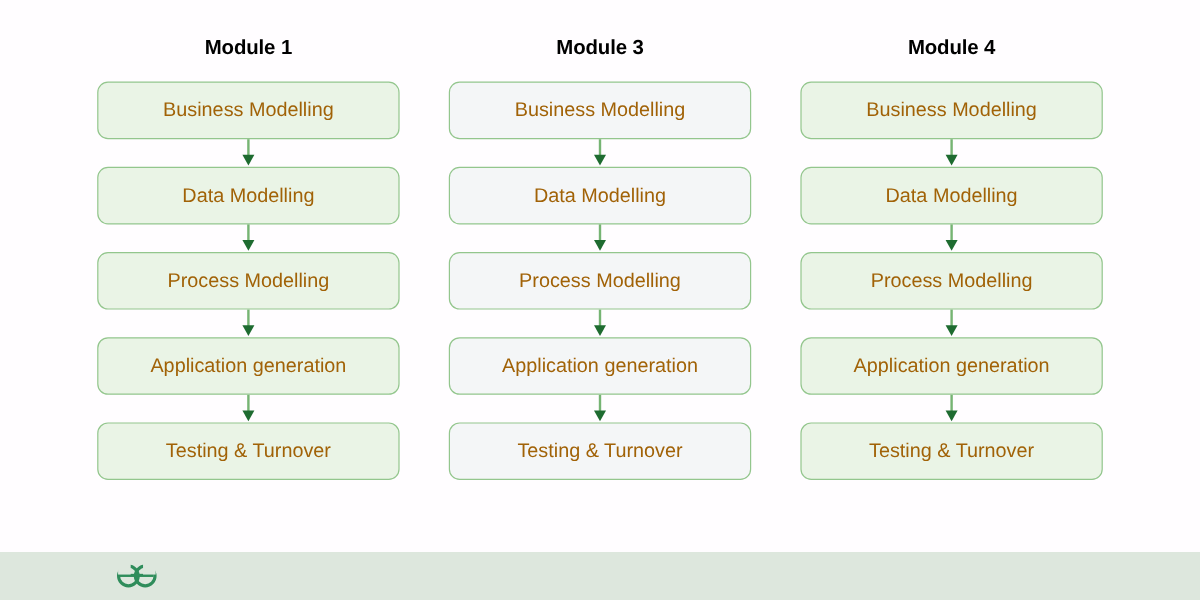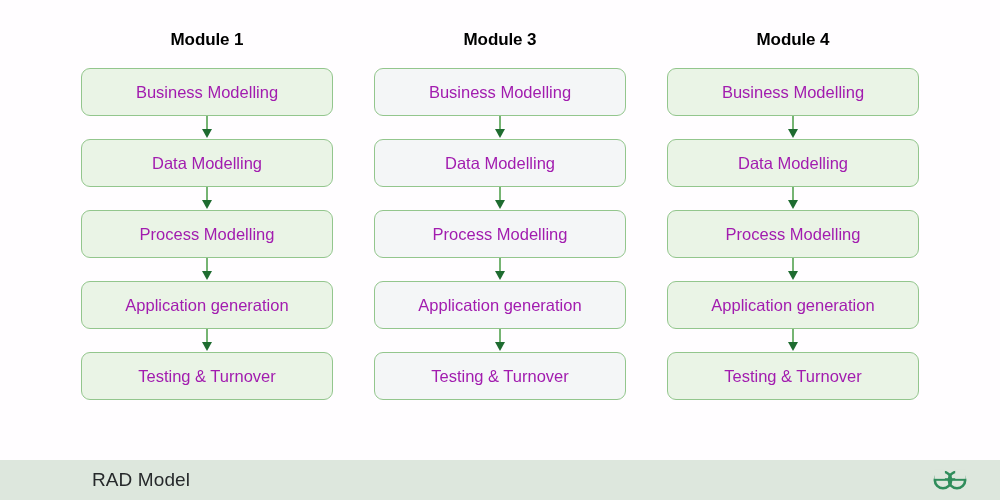--- a/index.html
+++ b/index.html
@@ -62,21 +62,21 @@
   .node {
     width: 252px;
     height: 48px;
     box-sizing: border-box;
     border-radius: 9px;
     border: 1px solid #93c68d;
     display: flex;
     align-items: center;
     justify-content: center;
     font-size: 16.5px;
-    color: #a21caf;
+    color: #a16207;
     line-height: 1;
     white-space: nowrap;
   }
 
   .theme-green .node {
     background: #eaf4e6;
   }
 
   .theme-gray .node {
     background: #f4f6f7;
@@ -217,21 +217,20 @@
             <div class="stem"></div>
             <div class="head"></div>
           </div>
           <div class="node">Testing &amp; Turnover</div>
         </div>
       </div>
     </div>
 </div>
 
 <div id="footer-bar">
-  <div id="footer-title">RAD Model</div>
   <div id="brand-logo">
     <svg viewBox="0 0 44 26" width="44" height="26" aria-hidden="true">
       <g fill="none" stroke="#2f8d5b" stroke-width="2.6">
         <circle cx="15" cy="13" r="8.2"></circle>
         <circle cx="29" cy="13" r="8.2"></circle>
       </g>
       <rect x="8" y="11.2" width="28" height="2.6" fill="#2f8d5b"></rect>
       <rect x="6.4" y="2.6" width="10.5" height="9.2" fill="#dde7dd"></rect>
       <rect x="27.2" y="2.6" width="10.5" height="9.2" fill="#dde7dd"></rect>
     </svg>

